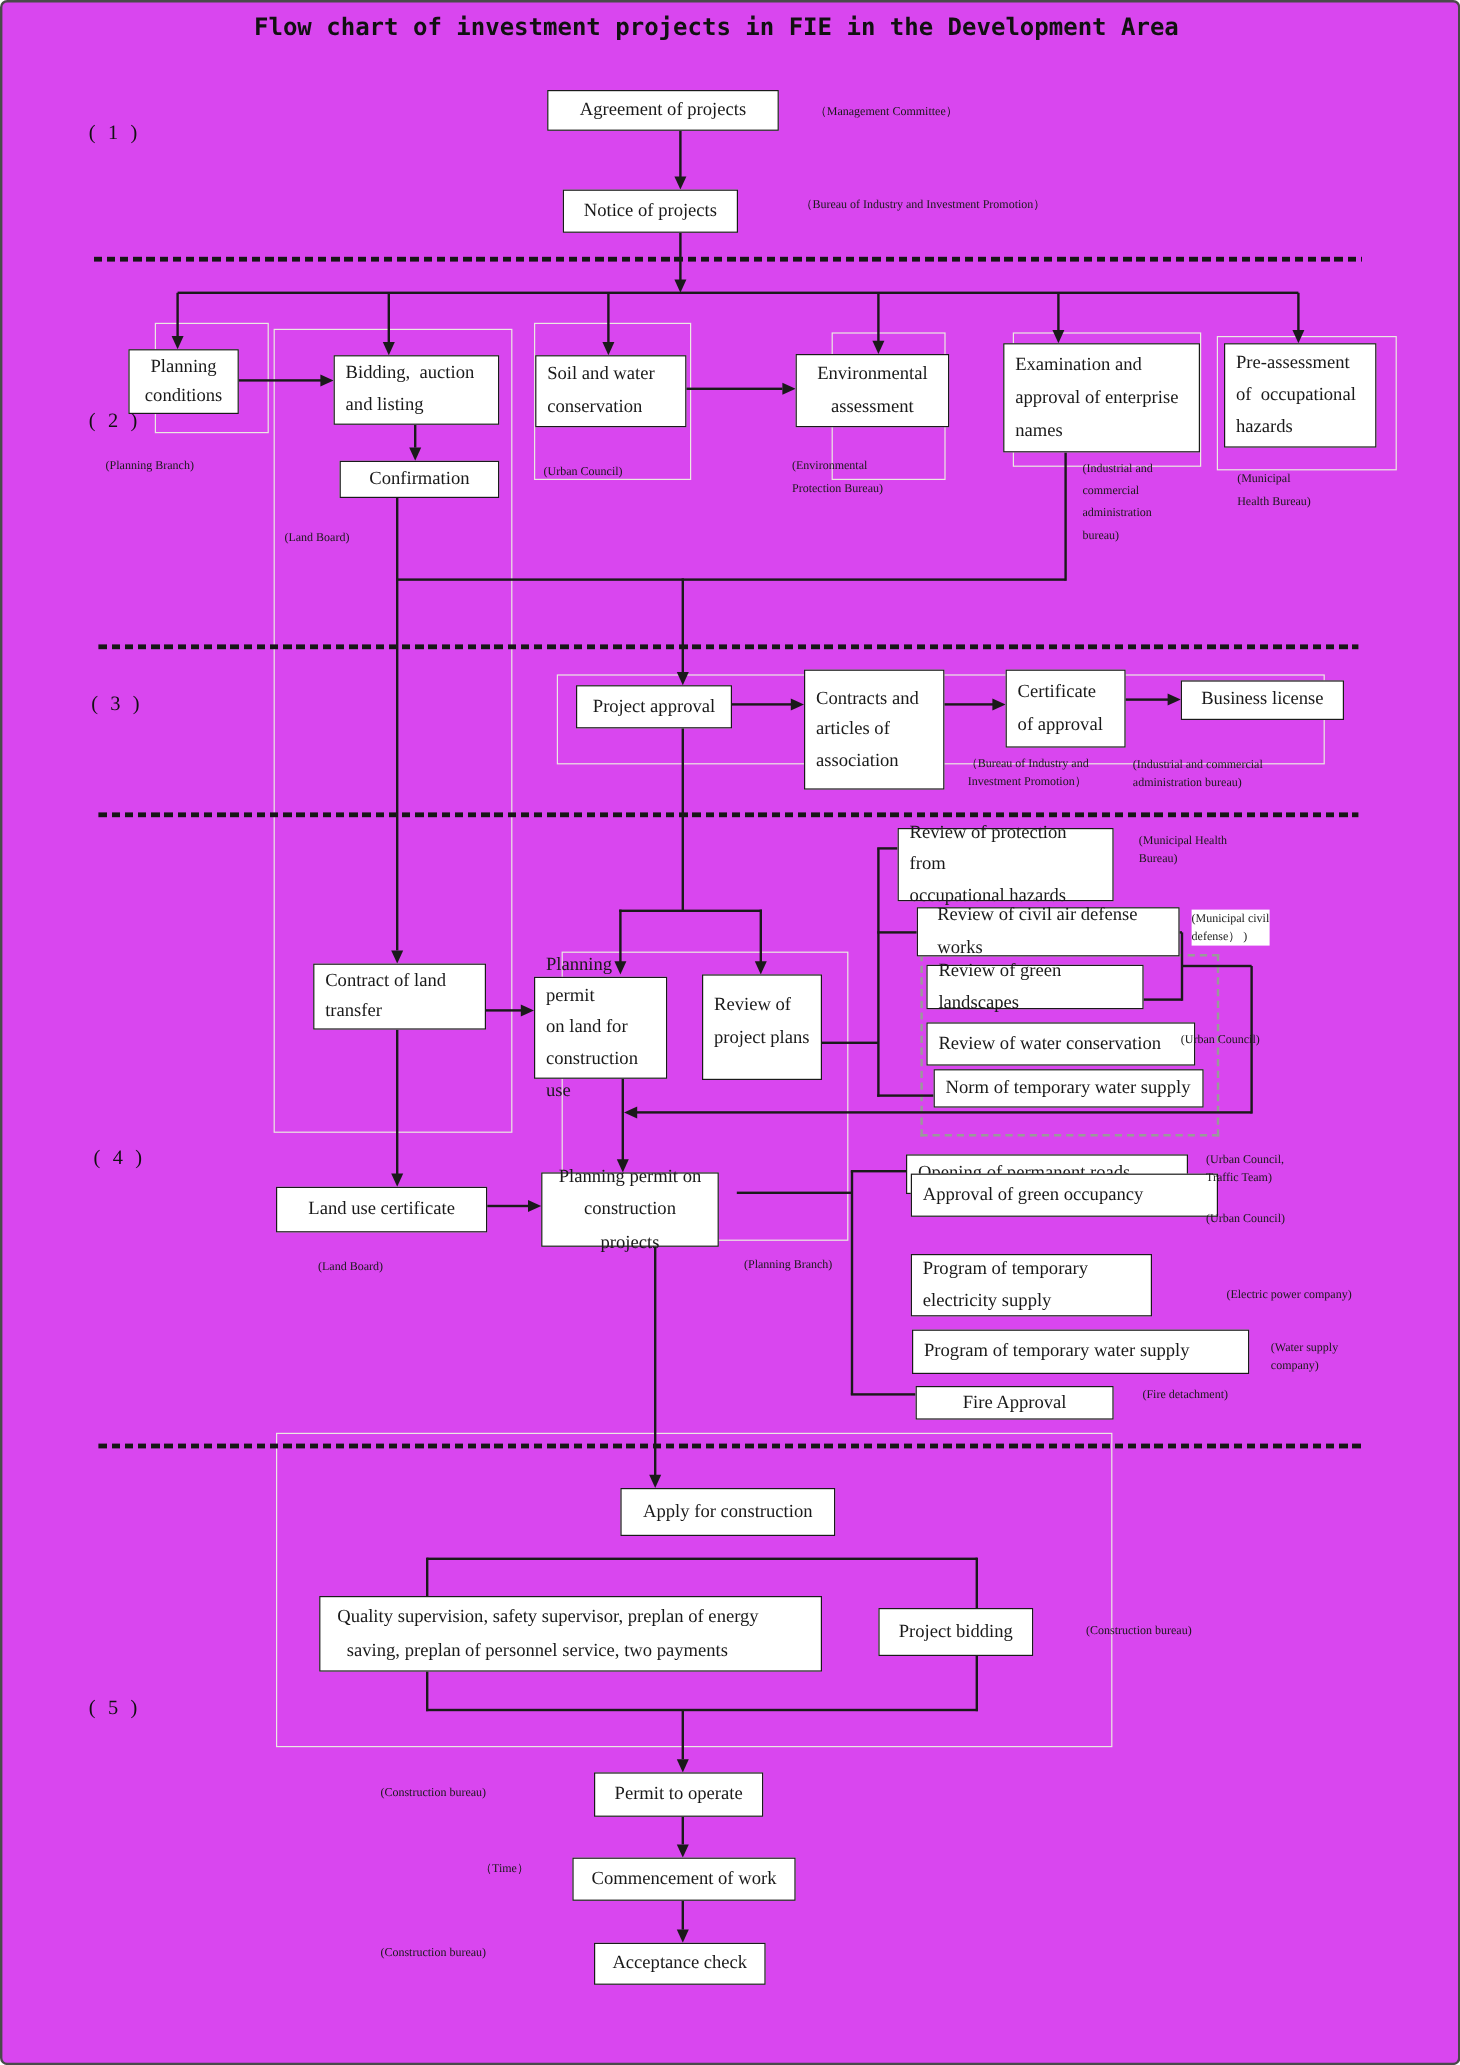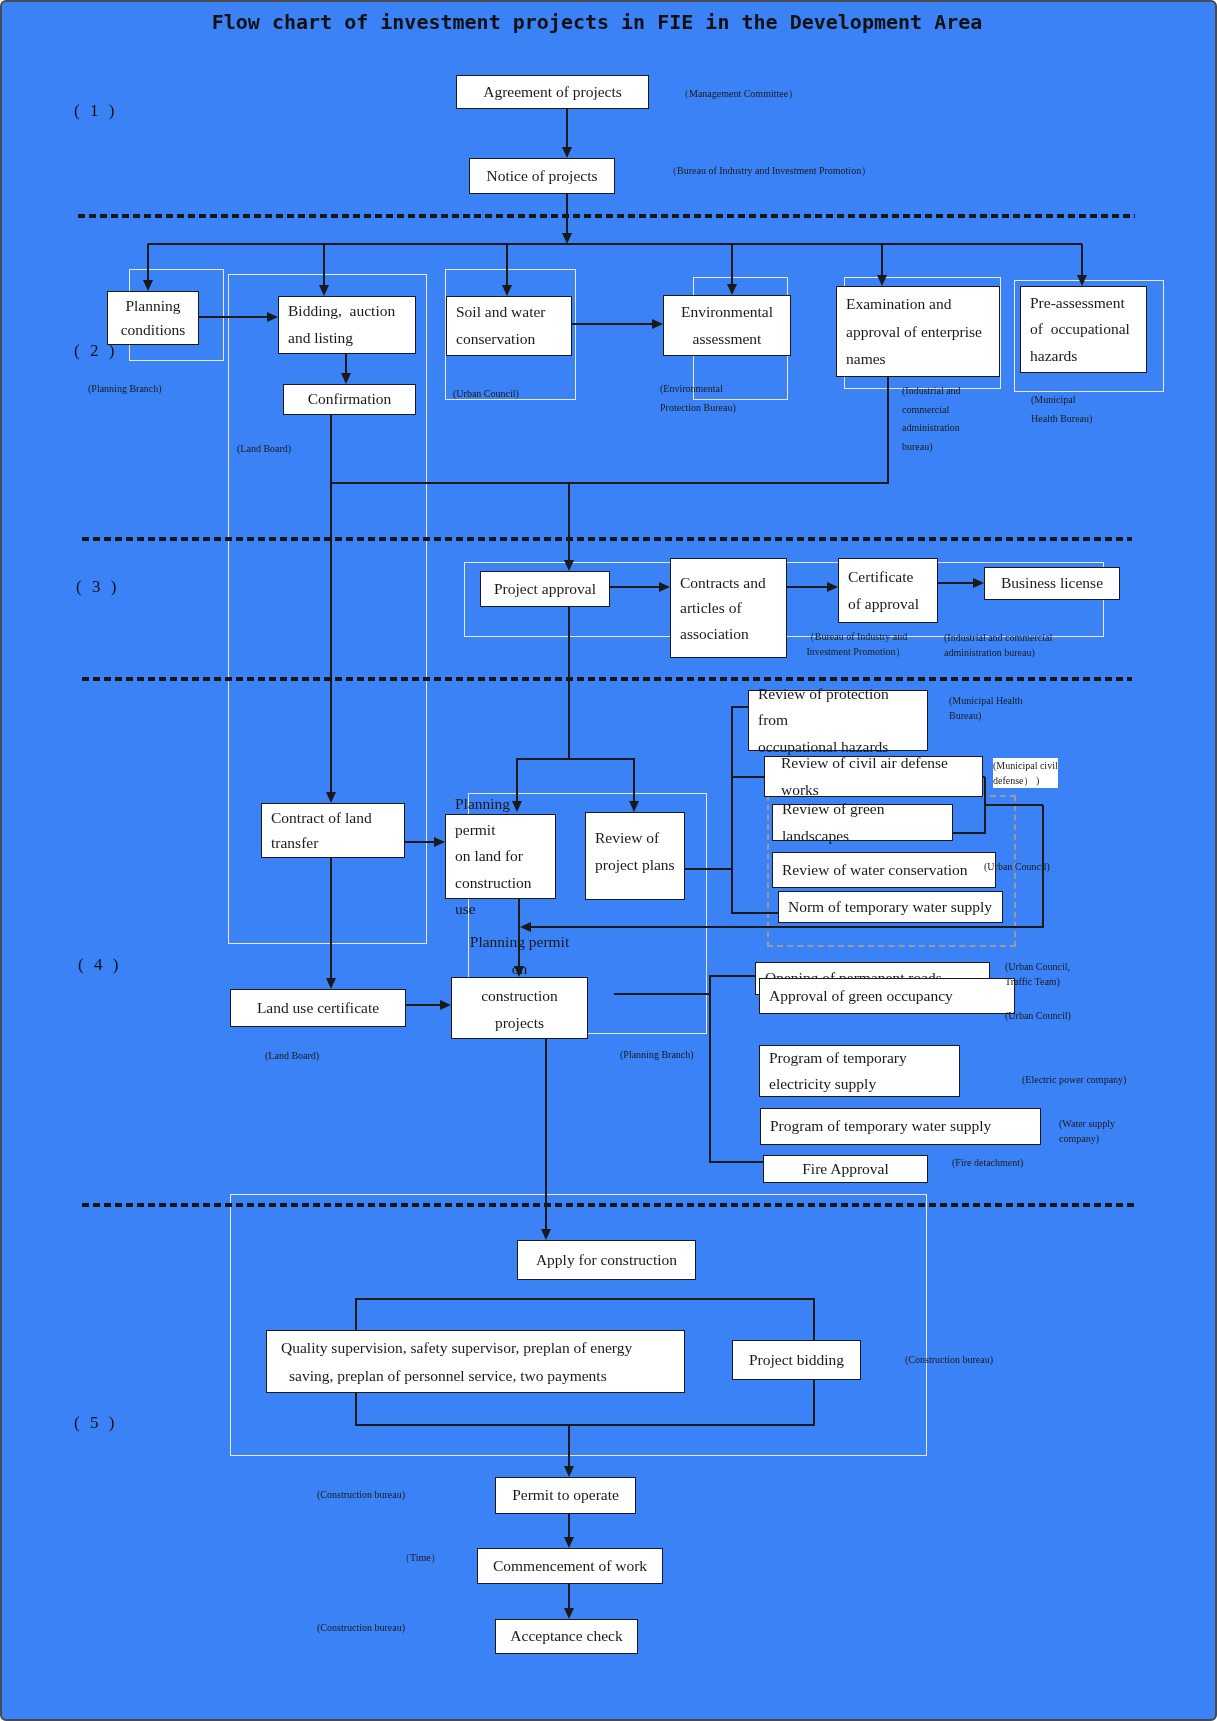--- a/index.html
+++ b/index.html
@@ -1,16 +1,16 @@
 <!DOCTYPE html>
 <html><head>
 <meta charset="utf-8">
 <style>
   html,body{margin:0;padding:0;background:#fff;}
-  .page{position:relative;width:1213px;height:1717px;background:#3b82f6;
+  .page{position:relative;width:1213px;height:1717px;background:#d946ef;
         border:2px solid #4a4a4a;border-radius:6px;overflow:hidden;
         font-family:"Liberation Serif",serif;color:#1a1a1a;}
   .title{position:absolute;left:0;top:8px;width:1190px;text-align:center;
          font-family:"DejaVu Sans Mono",monospace;font-weight:bold;font-size:20px;
          letter-spacing:0px;color:#111;}
   .stage{position:absolute;font-size:17px;letter-spacing:3px;color:#111;}
   .box{position:absolute;box-sizing:border-box;border:1.6px solid #1a1a1a;background:#fff;
        font-size:15.5px;line-height:1.72;display:flex;flex-direction:column;
        justify-content:center;padding:2px 9px;z-index:3;}
   .box.center{text-align:center;align-items:center;}
@@ -215,21 +215,21 @@
   </div>
   <div class="box left" style="left:770px;top:850px;width:224px;height:36px;">
     <div>Review of water conservation</div>
   </div>
   <div class="box left" style="left:776px;top:889px;width:225px;height:32px;">
     <div>Norm of temporary water supply</div>
   </div>
   <div class="box center" style="left:228px;top:987px;width:176px;height:38px;">
     <div>Land use certificate</div>
   </div>
-  <div class="box center" style="left:449px;top:975px;width:137px;height:62px;line-height:1.75;justify-content:flex-end;">
+  <div class="box center" style="left:449px;top:975px;width:148px;height:62px;line-height:1.75;">
     <div>Planning permit on</div>
     <div>construction projects</div>
   </div>
   <div class="box left" style="left:753px;top:960px;width:235px;height:33px;">
     <div>Opening of permanent roads</div>
   </div>
   <div class="box left" style="left:757px;top:947px;width:256px;height:36px;margin-top:29px;">
     <div>Approval of green occupancy</div>
   </div>
   <div class="box left" style="left:757px;top:1043px;width:201px;height:52px;line-height:1.65;overflow:hidden;">

